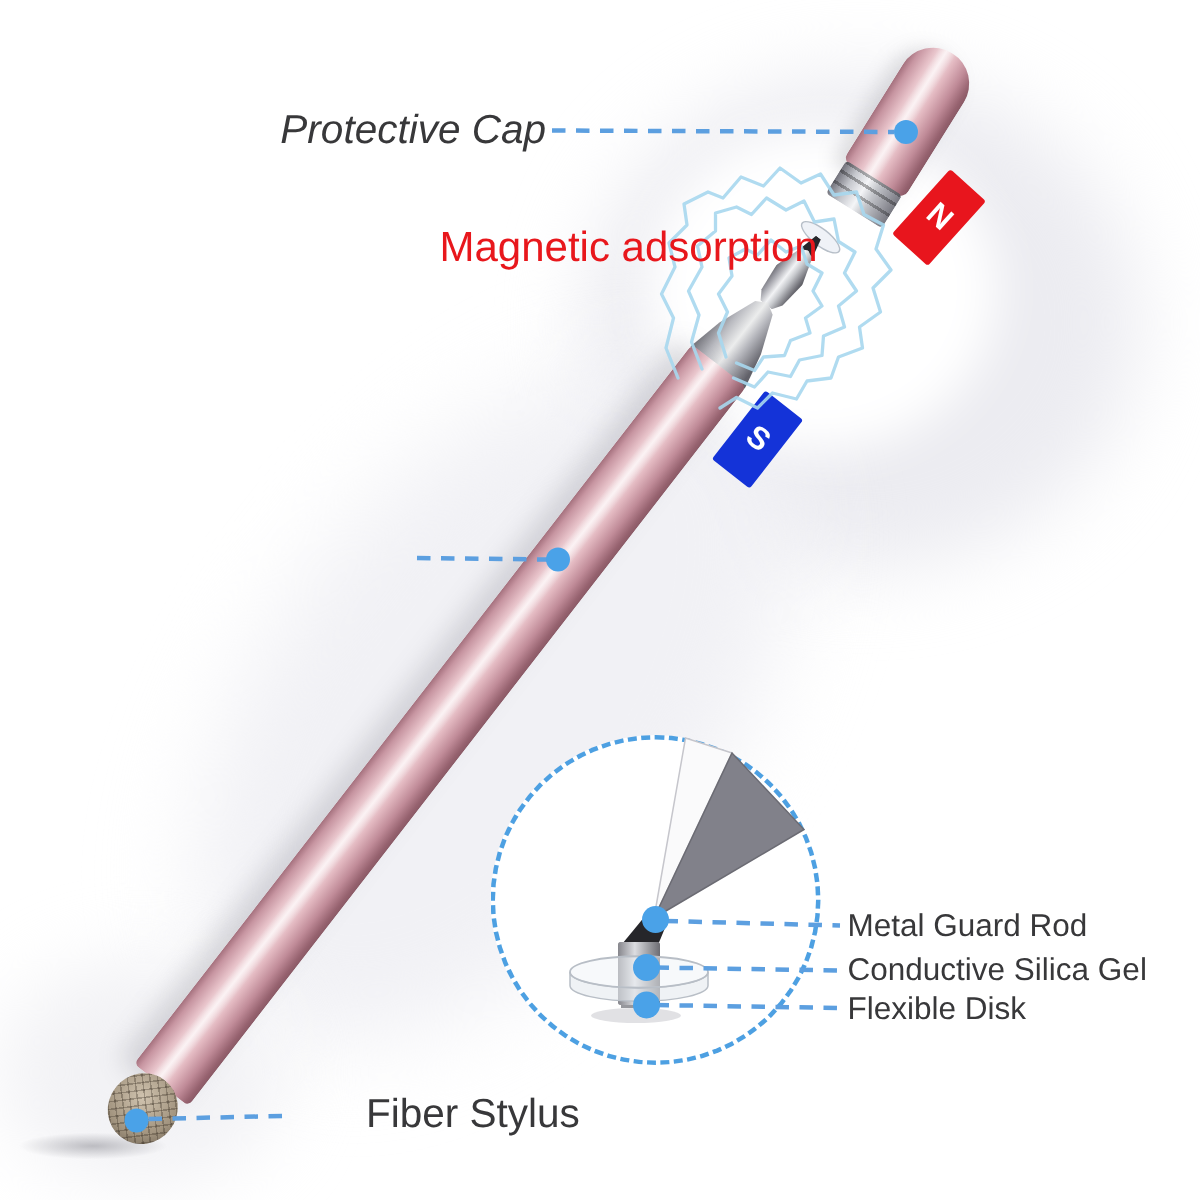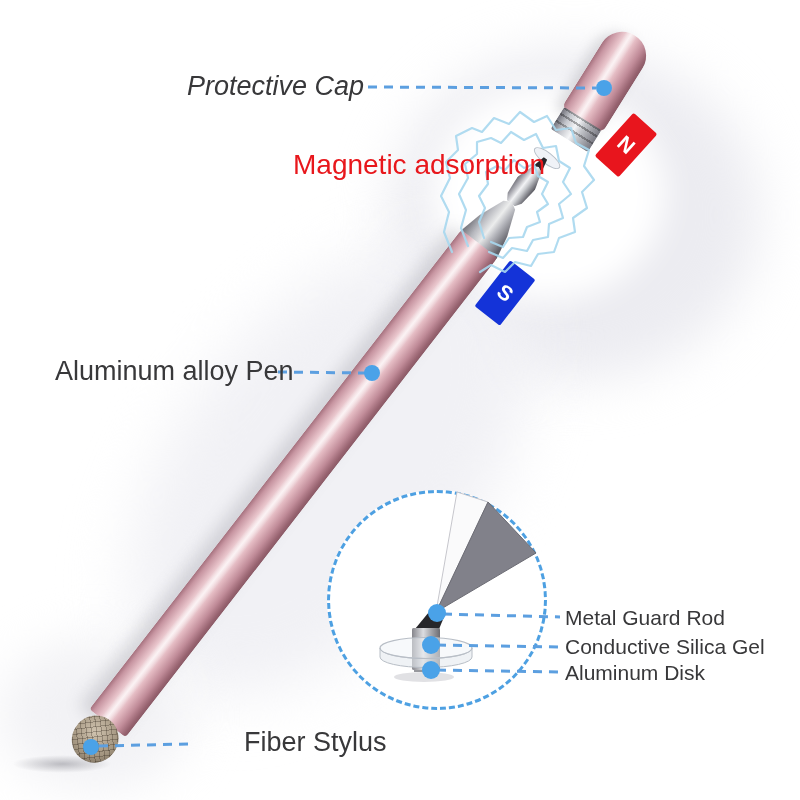--- a/index.html
+++ b/index.html
@@ -191,19 +191,18 @@
       <circle cx="372" cy="373" r="8"></circle>
       <circle cx="91" cy="747" r="8"></circle>
       <circle cx="437" cy="613" r="9"></circle>
       <circle cx="431" cy="645" r="9"></circle>
       <circle cx="431" cy="670" r="9"></circle>
     </g>
   </svg>
 
   <div class="label lbl-protective-cap">Protective Cap</div>
   <div class="label label-red lbl-magnetic">Magnetic adsorption</div>
-  <div class="label lbl-aluminum">Aluminum alloy Pen</div>
   <div class="label lbl-fiber">Fiber Stylus</div>
   <div class="label label-small lbl-silica-gel">Conductive Silica Gel</div>
   <div class="label label-small lbl-guard-rod">Metal Guard Rod</div>
-  <div class="label label-small lbl-flex-disk">Aluminum Disk</div>
+  <div class="label label-small lbl-flex-disk">Flexible Disk</div>
 
 </div>
 
 </body></html>

